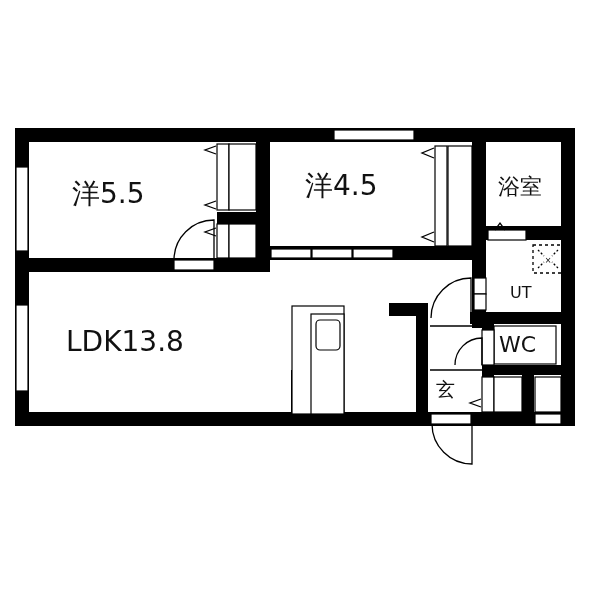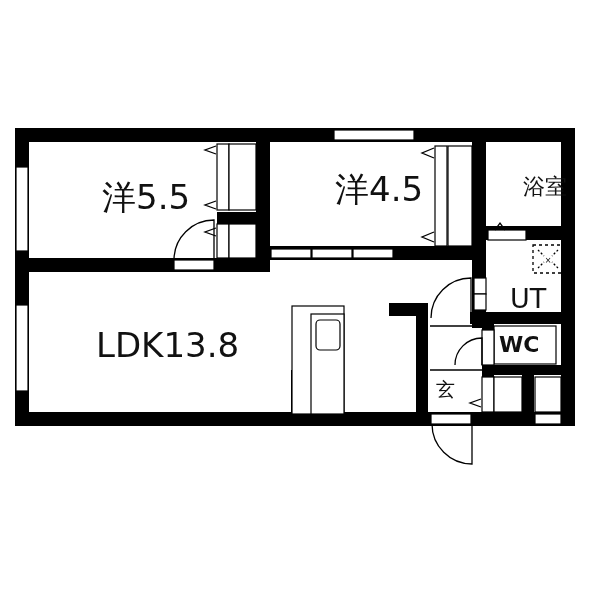--- a/index.html
+++ b/index.html
@@ -1,19 +1,19 @@
 <!DOCTYPE html>
 <html><head>
 <meta charset="utf-8">
 <style>
   html, body { margin:0; padding:0; background:#ffffff; }
   body { width:600px; height:600px; position:relative; overflow:hidden; font-family:"DejaVu Sans", sans-serif; }
   #plan { position:absolute; left:0; top:0; width:600px; height:600px; }
   .label { position:absolute; color:#111; font-family:"DejaVu Sans", sans-serif; white-space:nowrap; line-height:1; }
-  .lbl-big { font-size:34px;margin-left:30px; }
+  .lbl-big { font-size:28px; }
   .lbl-mid { font-size:22px; }
   .lbl-sm { font-size:19px; }
 </style>
 </head>
 <body>
 
 <svg id="plan" viewBox="0 0 600 600" xmlns="http://www.w3.org/2000/svg">
   <g fill="#000">
 
     <rect x="15" y="128" width="560" height="14"></rect>
@@ -97,17 +97,17 @@
     <line x1="538" y1="250" x2="544" y2="256" stroke-dasharray="2,2"></line>
     <line x1="558" y1="250" x2="552" y2="256" stroke-dasharray="2,2"></line>
     <line x1="538" y1="268" x2="544" y2="262" stroke-dasharray="2,2"></line>
     <line x1="558" y1="268" x2="552" y2="262" stroke-dasharray="2,2"></line>
   </g>
   <text x="548" y="263" font-size="8" text-anchor="middle" font-family="DejaVu Sans, sans-serif">×</text>
 </svg>
 
 <div class="label lbl-big" style="left:72px;top:180px;">洋5.5</div>
 <div class="label lbl-big" style="left:305px;top:172px;">洋4.5</div>
-<div class="label lbl-mid" style="left:523px;top:176px;text-align:center;">浴室</div>
-<div class="label lbl-mid" style="left:510px;top:285px;font-size:27px;">UT</div>
+<div class="label lbl-mid" style="left:498px;top:176px;text-align:center;">浴室</div>
+<div class="label lbl-mid" style="left:510px;top:285px;font-size:16px;">UT</div>
 <div class="label lbl-big" style="left:66px;top:328px;">LDK13.8</div>
-<div class="label lbl-mid" style="left:499px;top:334px;font-weight:bold;">WC</div>
+<div class="label lbl-mid" style="left:499px;top:334px;">WC</div>
 <div class="label lbl-sm" style="left:436px;top:380px;">玄</div>
 
 </body></html>

